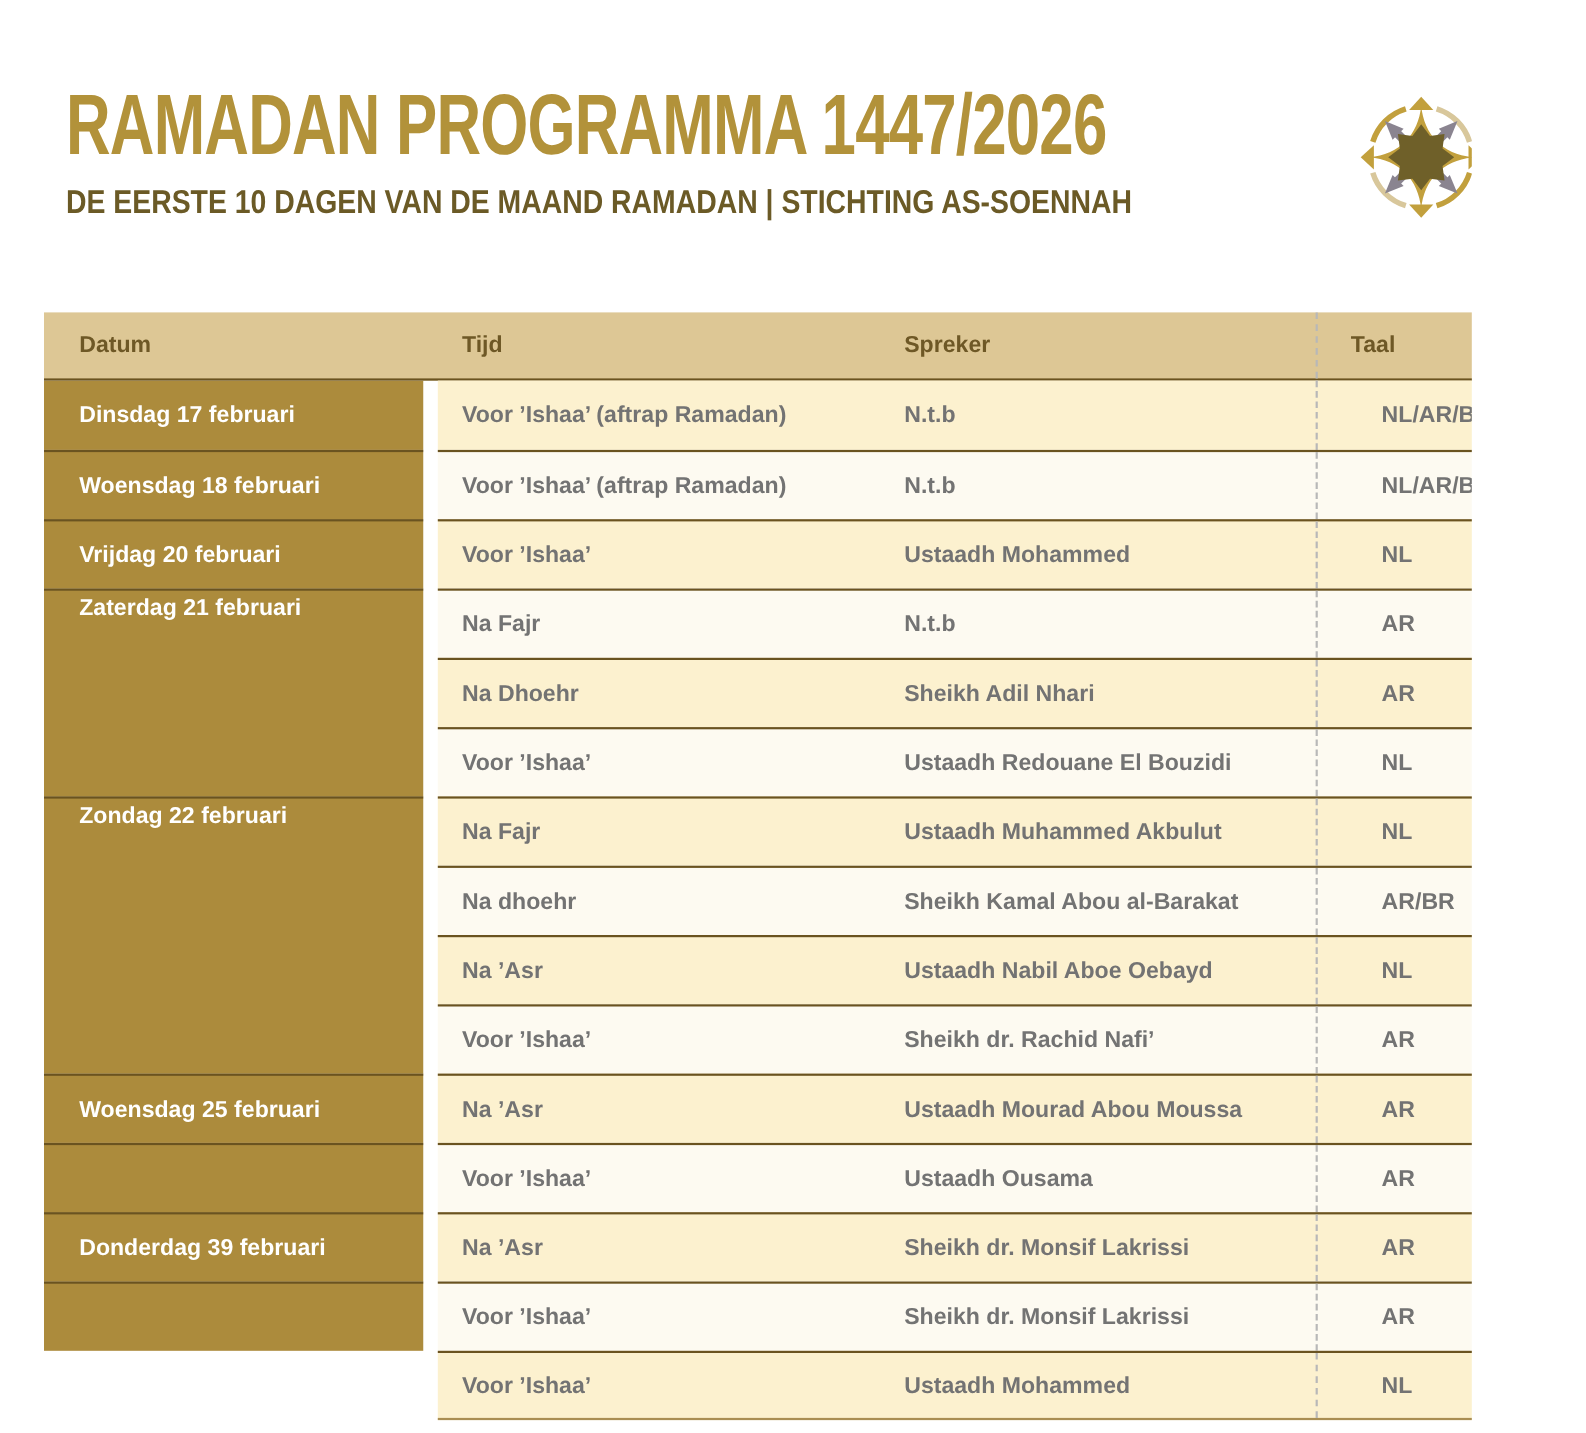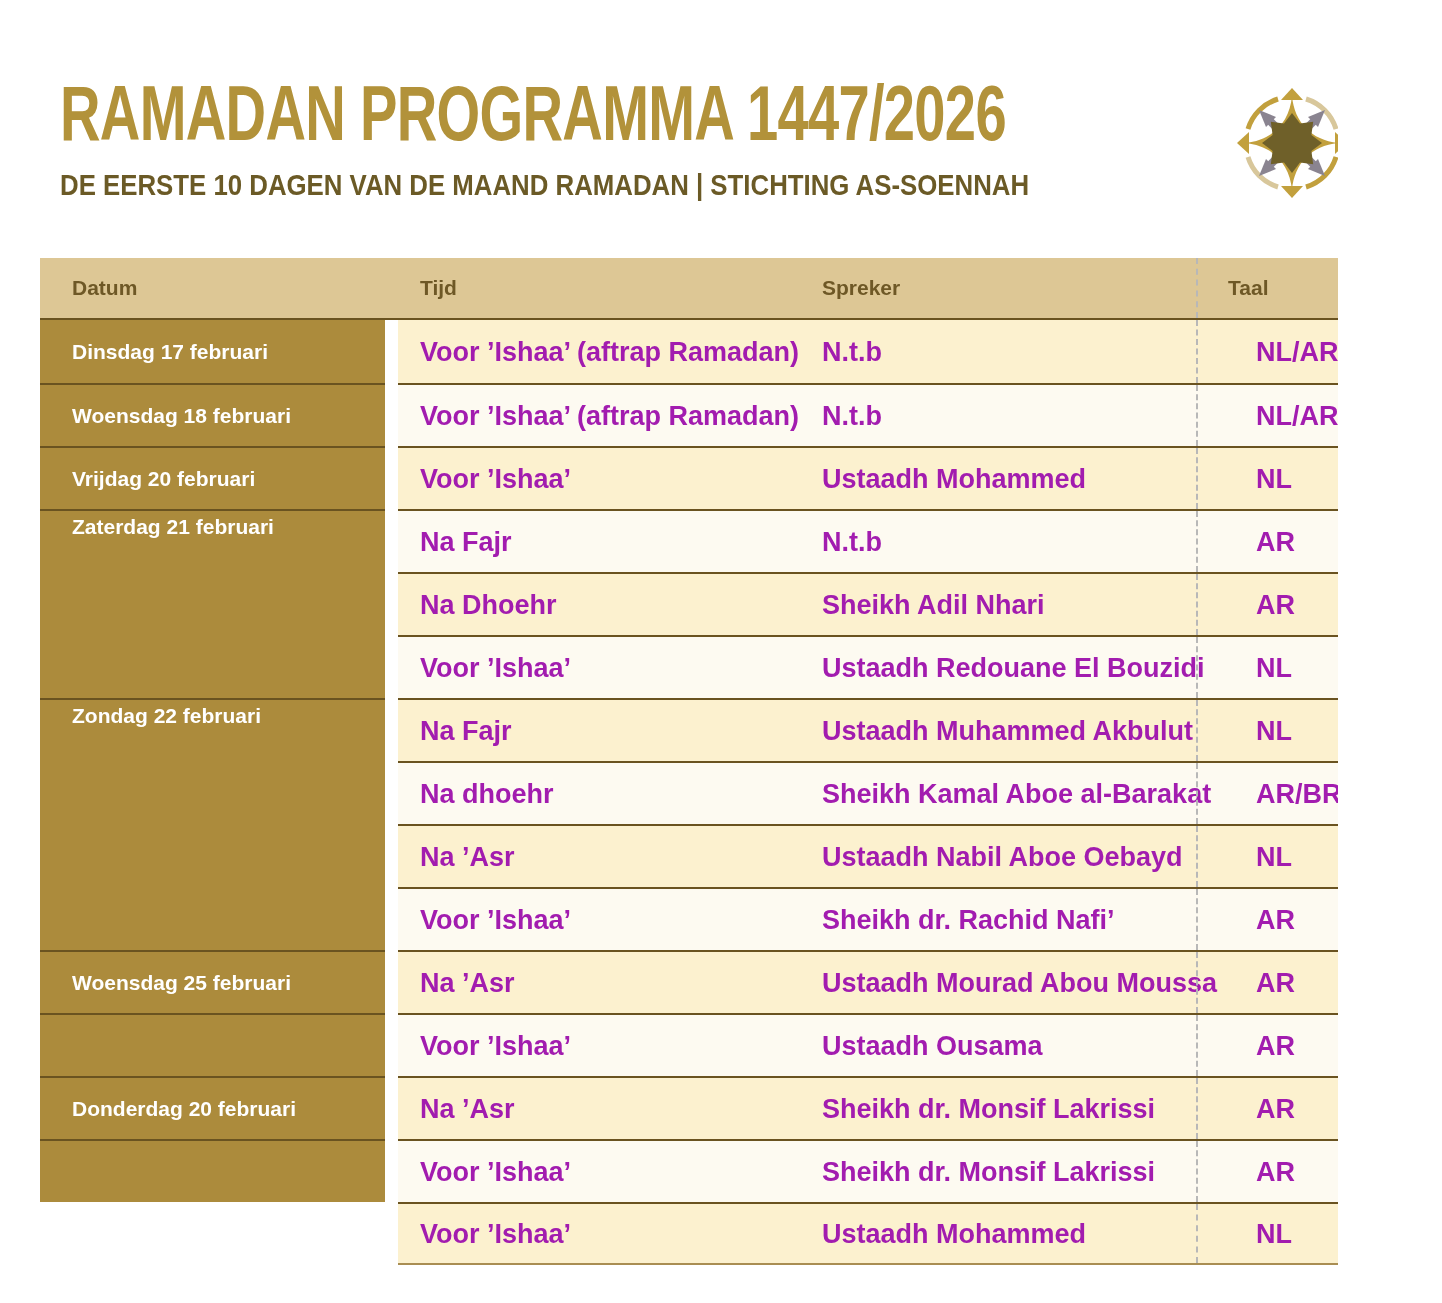--- a/index.html
+++ b/index.html
@@ -18,21 +18,21 @@
     font-size:30px; font-weight:bold; line-height:1.0;
     color:#6b5a26; white-space:nowrap;
     transform:scaleX(0.86); transform-origin:left top;
   }
   .logo { position:absolute; left:1232px; top:83px; width:120px; height:120px; }
 
   .sched-table { position:absolute; left:40px; top:258px; width:1360px; }
 
   .thead {
     position:relative; height:62px; background:#ddc795;
-    border-bottom:2px solid #6a5320; box-sizing:border-box;
+    border-bottom:2px solid #6a5320; box-sizing:border-box;margin-top:26px;
   }
   .thead .hcell {
     position:absolute; top:50%; transform:translateY(-50%);
     font-size:21px; font-weight:bold; color:#6e5826; white-space:nowrap;
   }
   .h-datum { left:32px; } .h-tijd { left:380px; } .h-spreker { left:782px; } .h-taal { left:1188px; }
   .thead::after {
     content:""; position:absolute; left:1156px; top:0; bottom:0;
     border-left:2px dashed #b8b8b8;
   }
@@ -55,21 +55,21 @@
   .band {
     grid-column:3; position:relative; box-sizing:border-box;
     border-top:2px solid #6a5320;
   }
   .band.first { border-top:none; }
   .band.cream { background:#fcf1cf; }
   .band.light { background:#fdfaf1; }
   .band.bottom { border-bottom:2px solid #a98e53; }
   .band .cell {
     position:absolute; top:50%; transform:translateY(-50%);
-    font-size:27px; font-weight:bold; color:#a21caf; white-space:nowrap;
+    font-size:21px; font-weight:bold; color:#737373; white-space:nowrap;
   }
   .band .c-tijd { left:22px; }
   .band .c-spreker { left:424px; }
   .band .c-taal { left:830px;margin-left:28px; }
   .band::after {
     content:""; position:absolute; left:798px; top:0; bottom:0;
     border-left:2px dashed #b8b8b8;
   }
 </style>
 </head>
@@ -118,21 +118,21 @@
 
     <div class="tgrid">
 
       <div class="dcell first" style="grid-row:1">Dinsdag 17 februari</div>
       <div class="dcell" style="grid-row:2">Woensdag 18 februari</div>
       <div class="dcell" style="grid-row:3">Vrijdag 20 februari</div>
       <div class="dcell multi" style="grid-row:4 / span 3">Zaterdag 21 februari</div>
       <div class="dcell multi" style="grid-row:7 / span 4">Zondag 22 februari</div>
       <div class="dcell" style="grid-row:11">Woensdag 25 februari</div>
       <div class="dcell" style="grid-row:12"></div>
-      <div class="dcell" style="grid-row:13">Donderdag 20 februari</div>
+      <div class="dcell" style="grid-row:13">Donderdag 39 februari</div>
       <div class="dcell" style="grid-row:14"></div>
 
       <div class="dgap"></div>
 
       <div class="band cream first" style="grid-row:1">
         <span class="cell c-tijd">Voor ’Ishaa’ (aftrap Ramadan)</span>
         <span class="cell c-spreker">N.t.b</span>
         <span class="cell c-taal">NL/AR/BR</span>
       </div>
       <div class="band light" style="grid-row:2">
@@ -160,21 +160,21 @@
         <span class="cell c-spreker">Ustaadh Redouane El Bouzidi</span>
         <span class="cell c-taal">NL</span>
       </div>
       <div class="band cream" style="grid-row:7">
         <span class="cell c-tijd">Na Fajr</span>
         <span class="cell c-spreker">Ustaadh Muhammed Akbulut</span>
         <span class="cell c-taal">NL</span>
       </div>
       <div class="band light" style="grid-row:8">
         <span class="cell c-tijd">Na dhoehr</span>
-        <span class="cell c-spreker">Sheikh Kamal Aboe al-Barakat</span>
+        <span class="cell c-spreker">Sheikh Kamal Abou al-Barakat</span>
         <span class="cell c-taal">AR/BR</span>
       </div>
       <div class="band cream" style="grid-row:9">
         <span class="cell c-tijd">Na ’Asr</span>
         <span class="cell c-spreker">Ustaadh Nabil Aboe Oebayd</span>
         <span class="cell c-taal">NL</span>
       </div>
       <div class="band light" style="grid-row:10">
         <span class="cell c-tijd">Voor ’Ishaa’</span>
         <span class="cell c-spreker">Sheikh dr. Rachid Nafi’</span>

